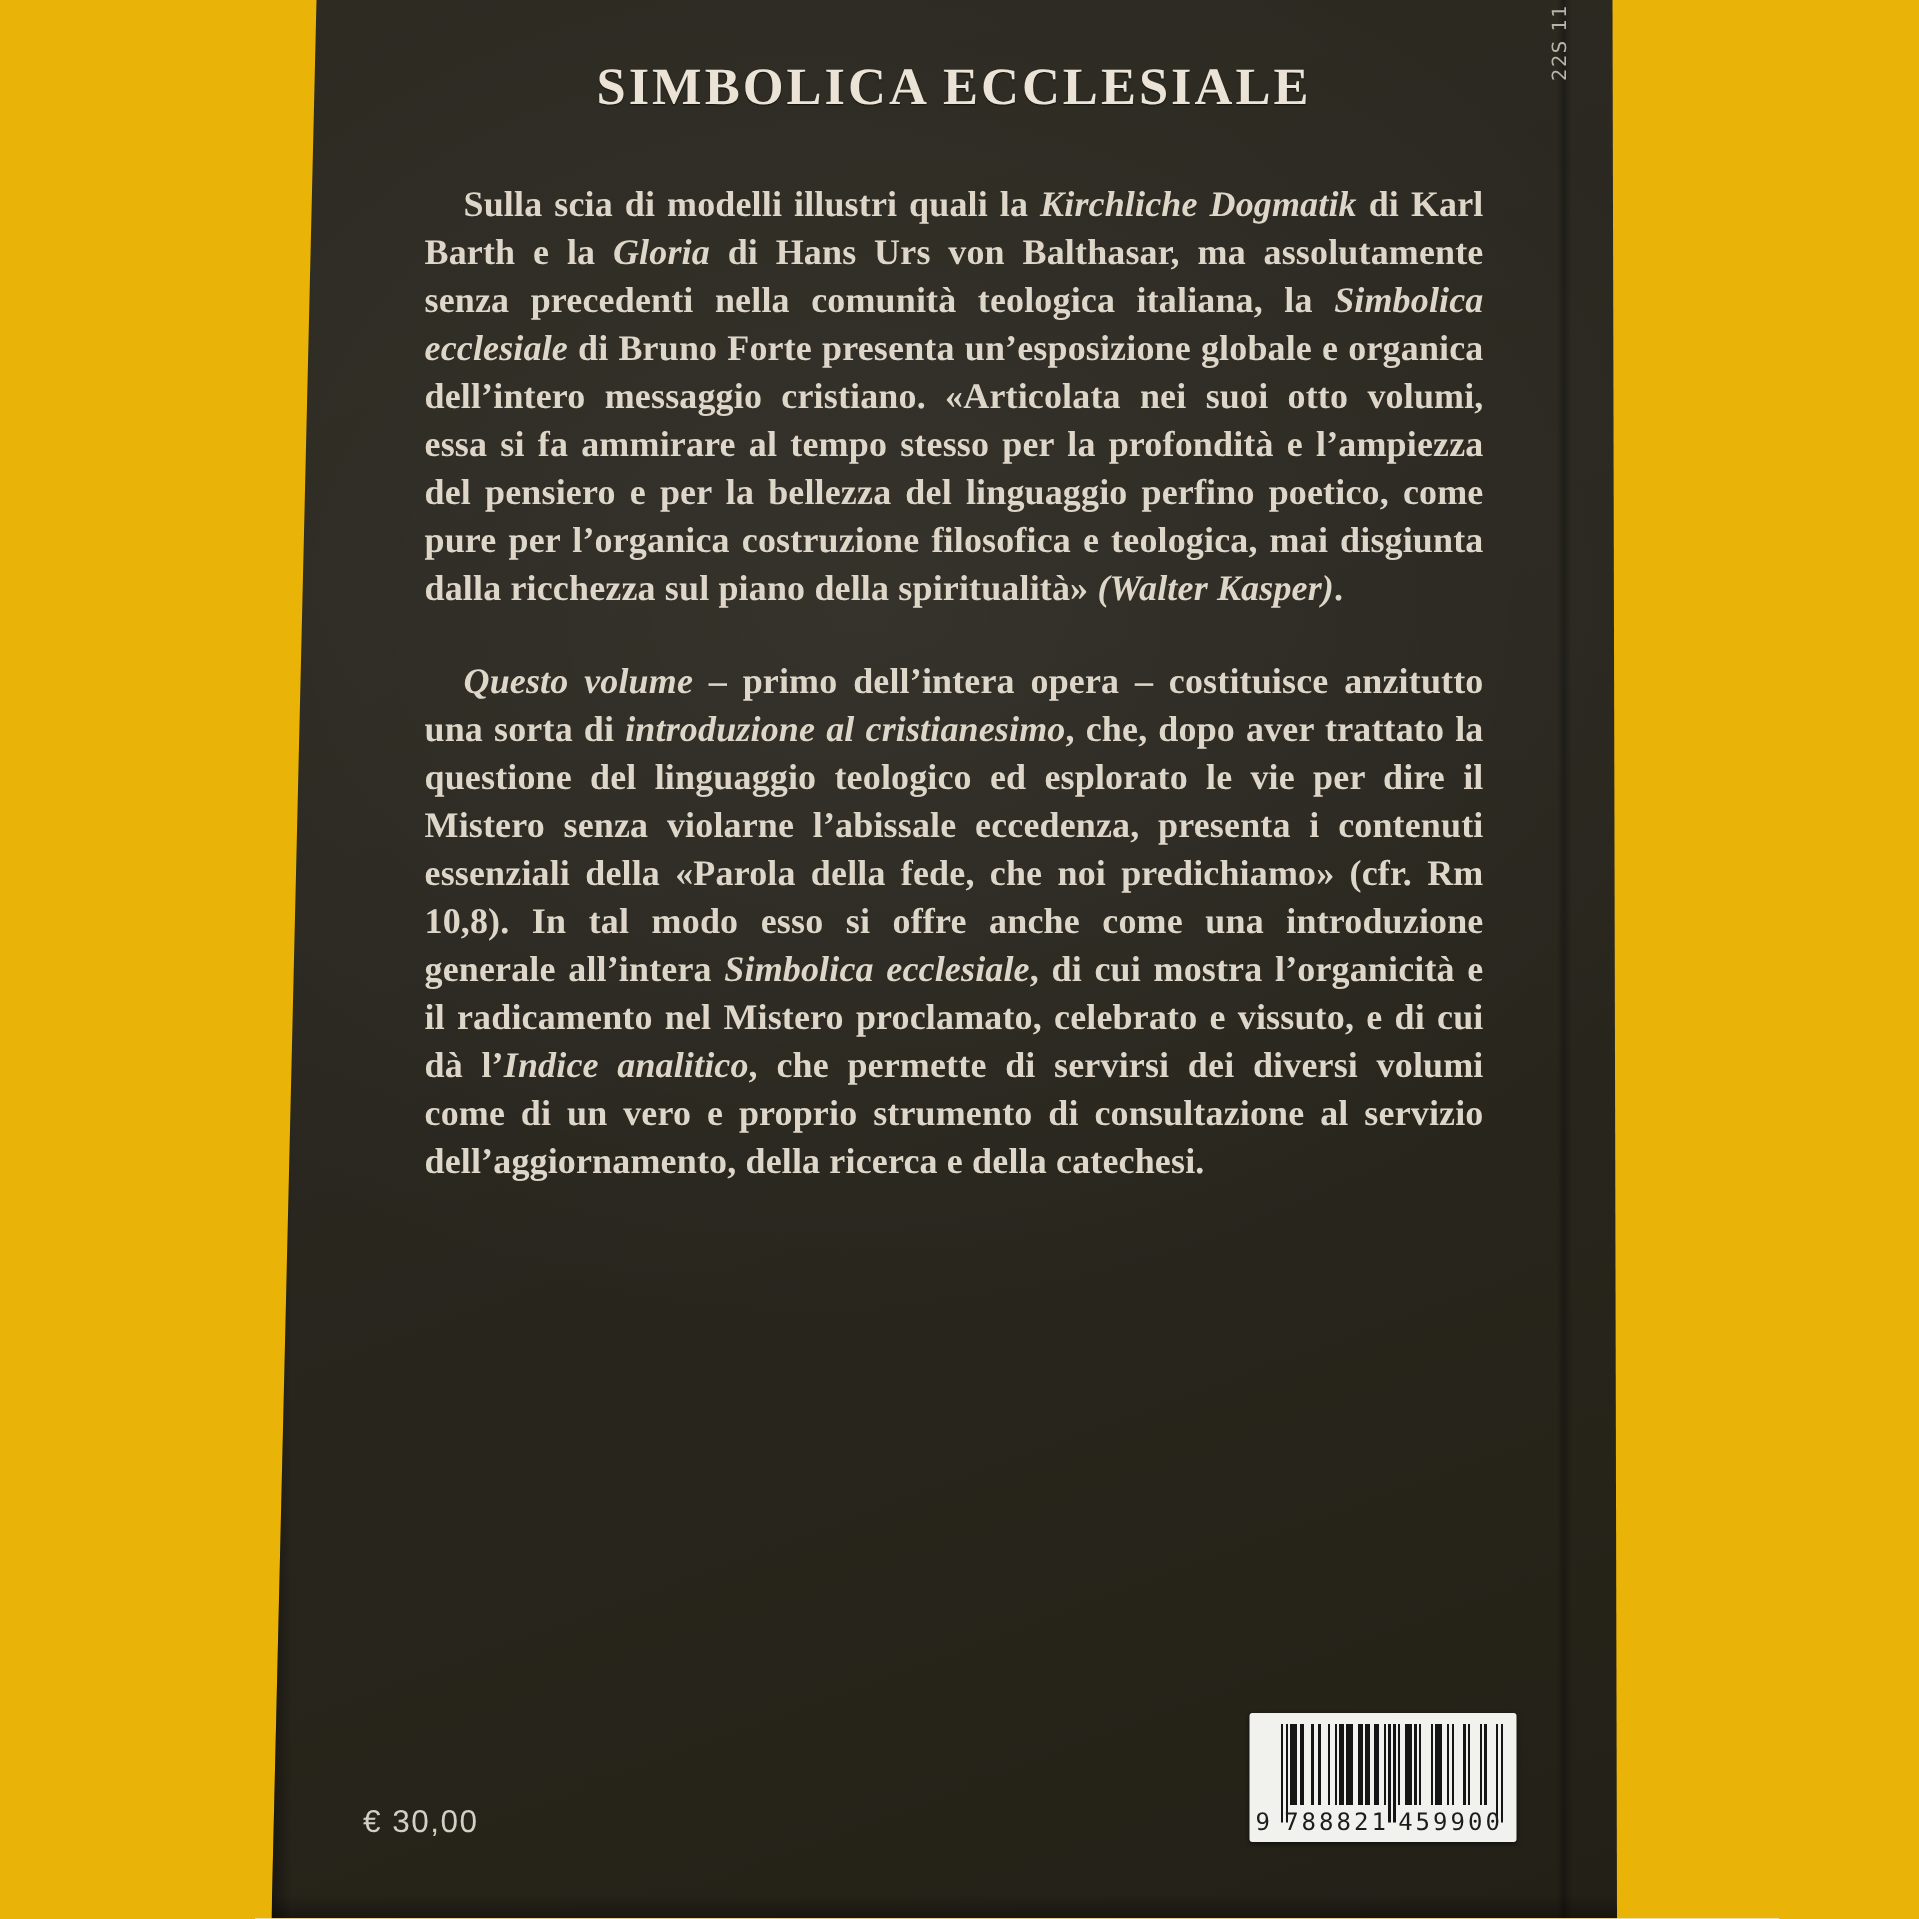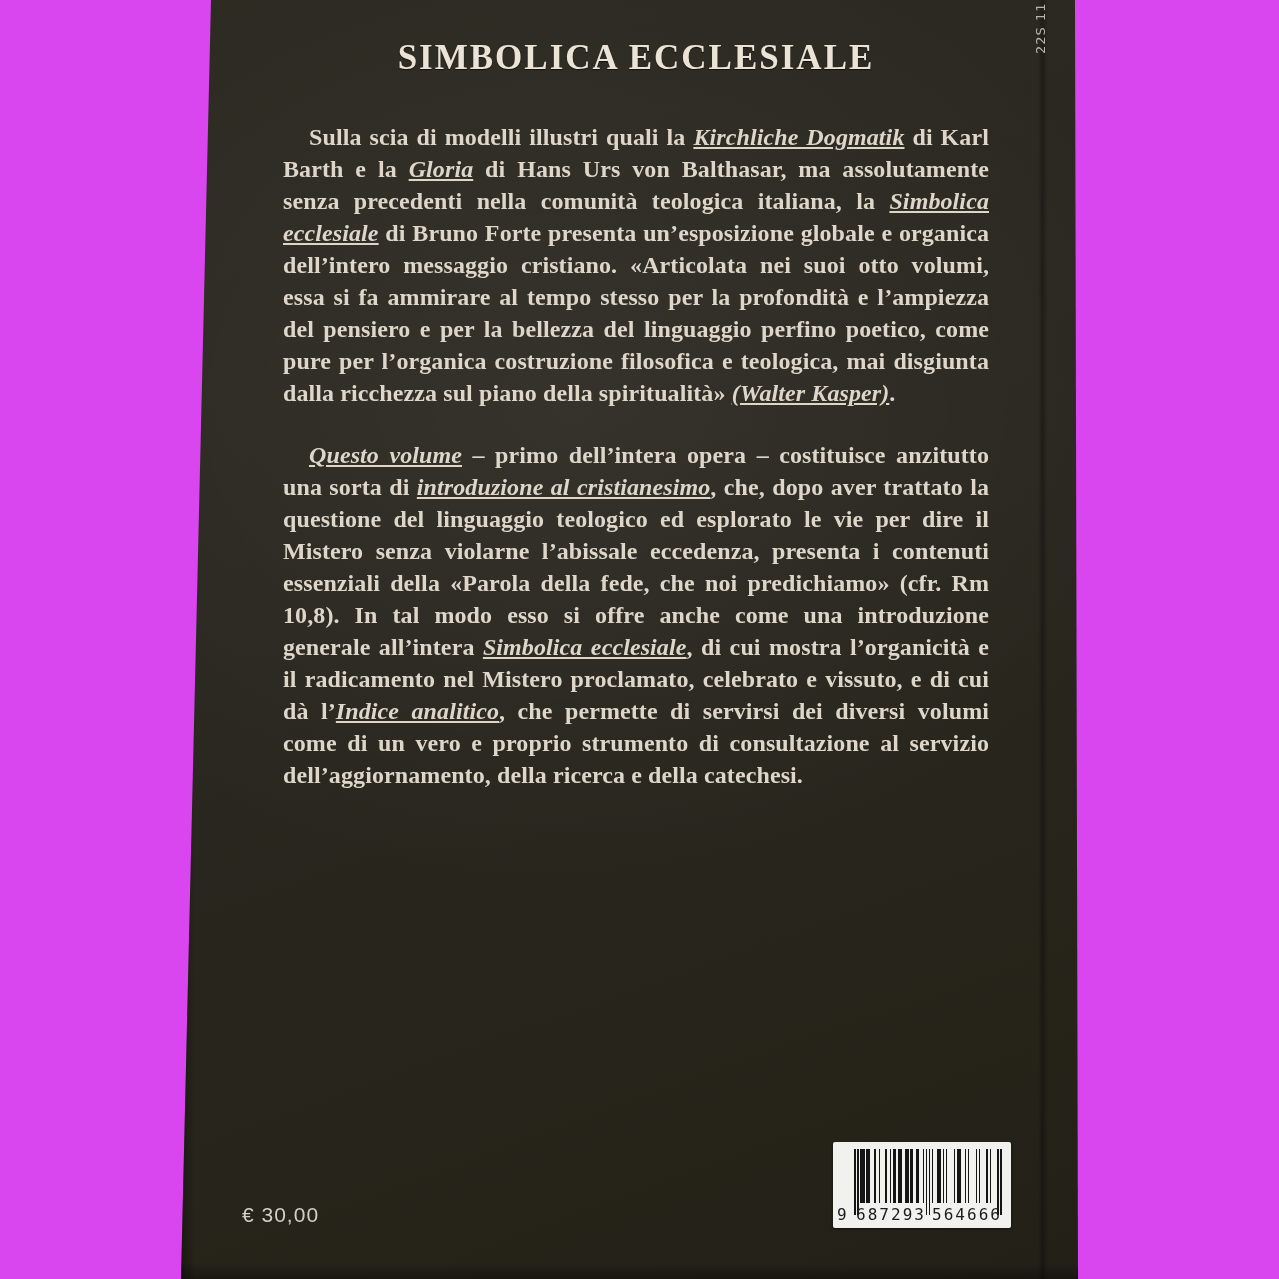--- a/index.html
+++ b/index.html
@@ -4,21 +4,21 @@
 <style>
   html, body {
     margin: 0;
     padding: 0;
     background: #ffffff;
   }
   #page {
     position: relative;
     width: 1279px;
     height: 1279px;
-    background: #d946ef;
+    background: #eab308;
     overflow: hidden;
     font-family: "Liberation Serif", serif;
   }
   
   #cover {
     position: absolute;
     inset: 0;
     clip-path: polygon(211px 0px, 1075px 0px, 1078px 1279px, 181px 1279px);
     background:
       radial-gradient(ellipse 900px 700px at 45% 32%, rgba(255,255,255,0.05), rgba(0,0,0,0) 70%),
@@ -59,21 +59,21 @@
     font-size: 24px;
     line-height: 32px;
     font-weight: 700;
     text-align: justify;
     letter-spacing: 0.1px;
   }
   .blurb p {
     margin: 0 0 30px 0;
     text-indent: 26px;
   }
-  .blurb em { font-style: italic; text-decoration: underline; }
+  .blurb em { font-style: italic; }
   
   .corner-code {
     position: absolute;
     left: 1033px; top: 3px;
     height: 56px; width: 18px;
     writing-mode: vertical-rl;
     transform: rotate(180deg);
     font-family: "DejaVu Sans", sans-serif;
     font-size: 13px;
     letter-spacing: 1px;
@@ -183,19 +183,19 @@
             <rect x="78" y="0" width="1" height="54" fill="#151515"></rect>
             <rect x="80" y="0" width="1" height="54" fill="#151515"></rect>
             <rect x="85" y="0" width="1" height="54" fill="#151515"></rect>
             <rect x="87" y="0" width="1" height="54" fill="#151515"></rect>
             <rect x="92" y="0" width="1" height="66" fill="#151515"></rect>
             <rect x="94" y="0" width="1" height="66" fill="#151515"></rect>
           </svg>
         </div>
       <div class="digits">
         <span class="d1">9</span>
-        <span class="d2">687293</span>
-        <span class="d3">564666</span>
+        <span class="d2">788821</span>
+        <span class="d3">459900</span>
       </div>
     </div>
 
   </div>
 </div>
 
 </body></html>

